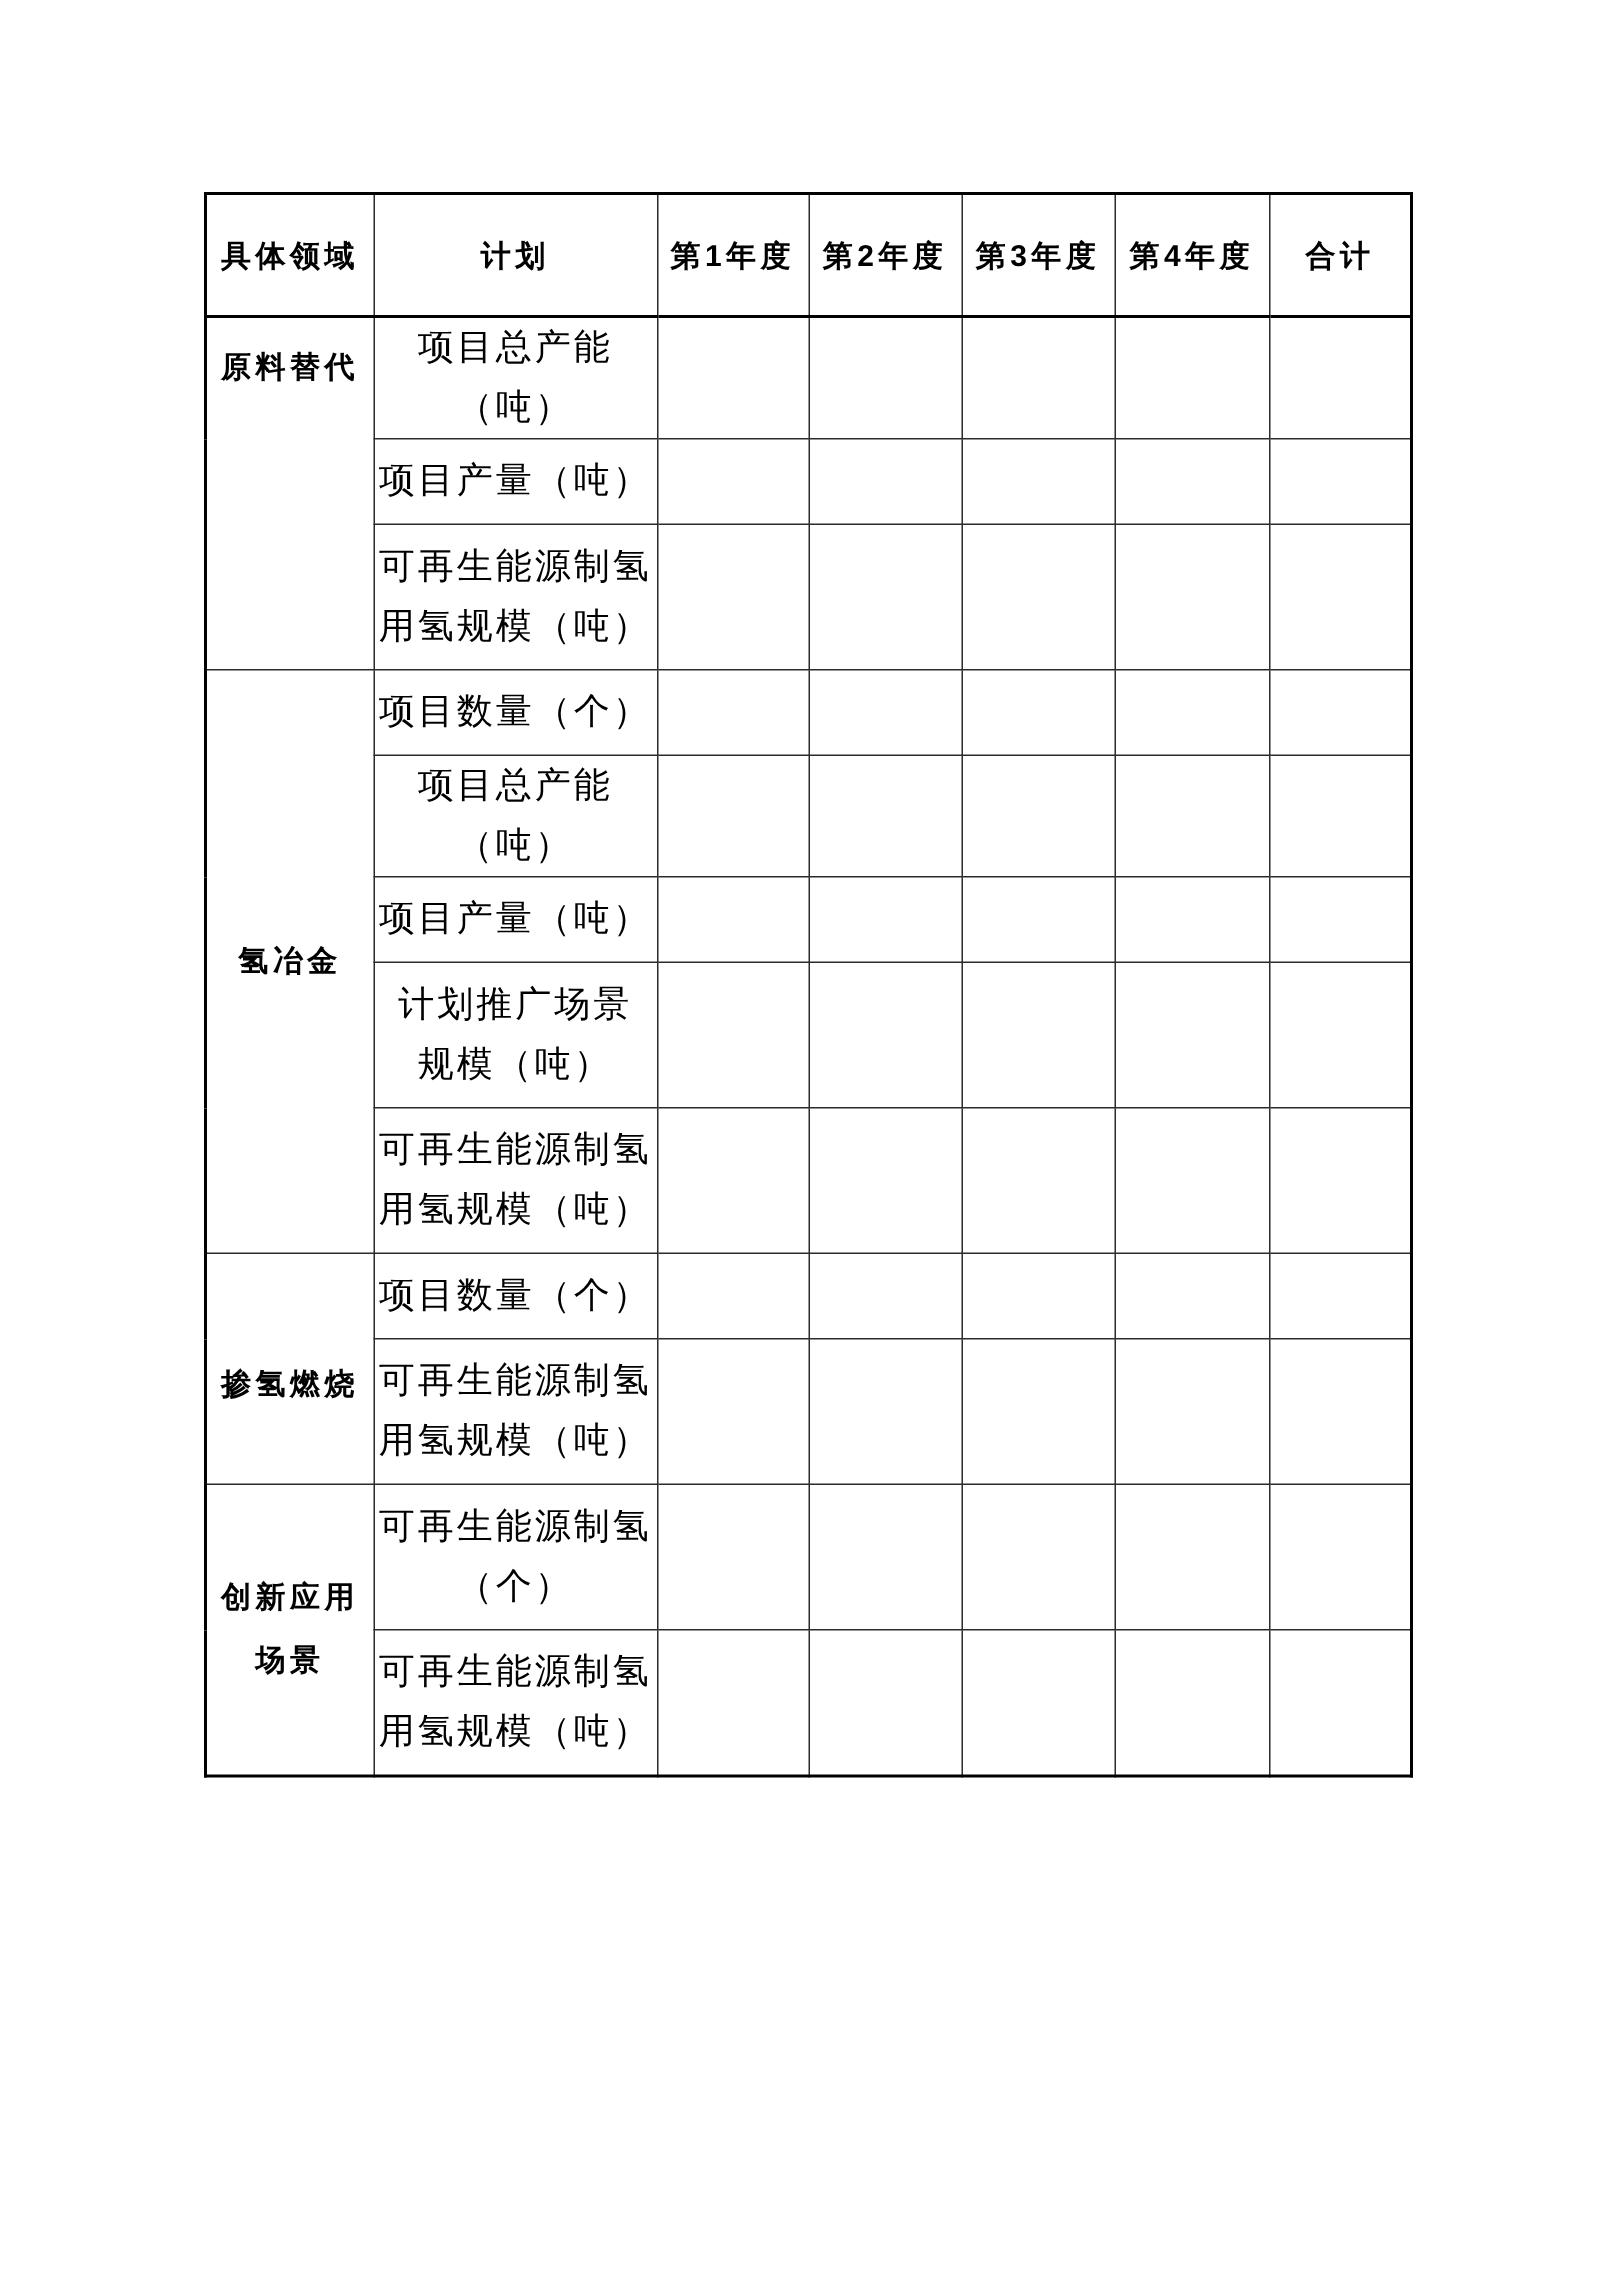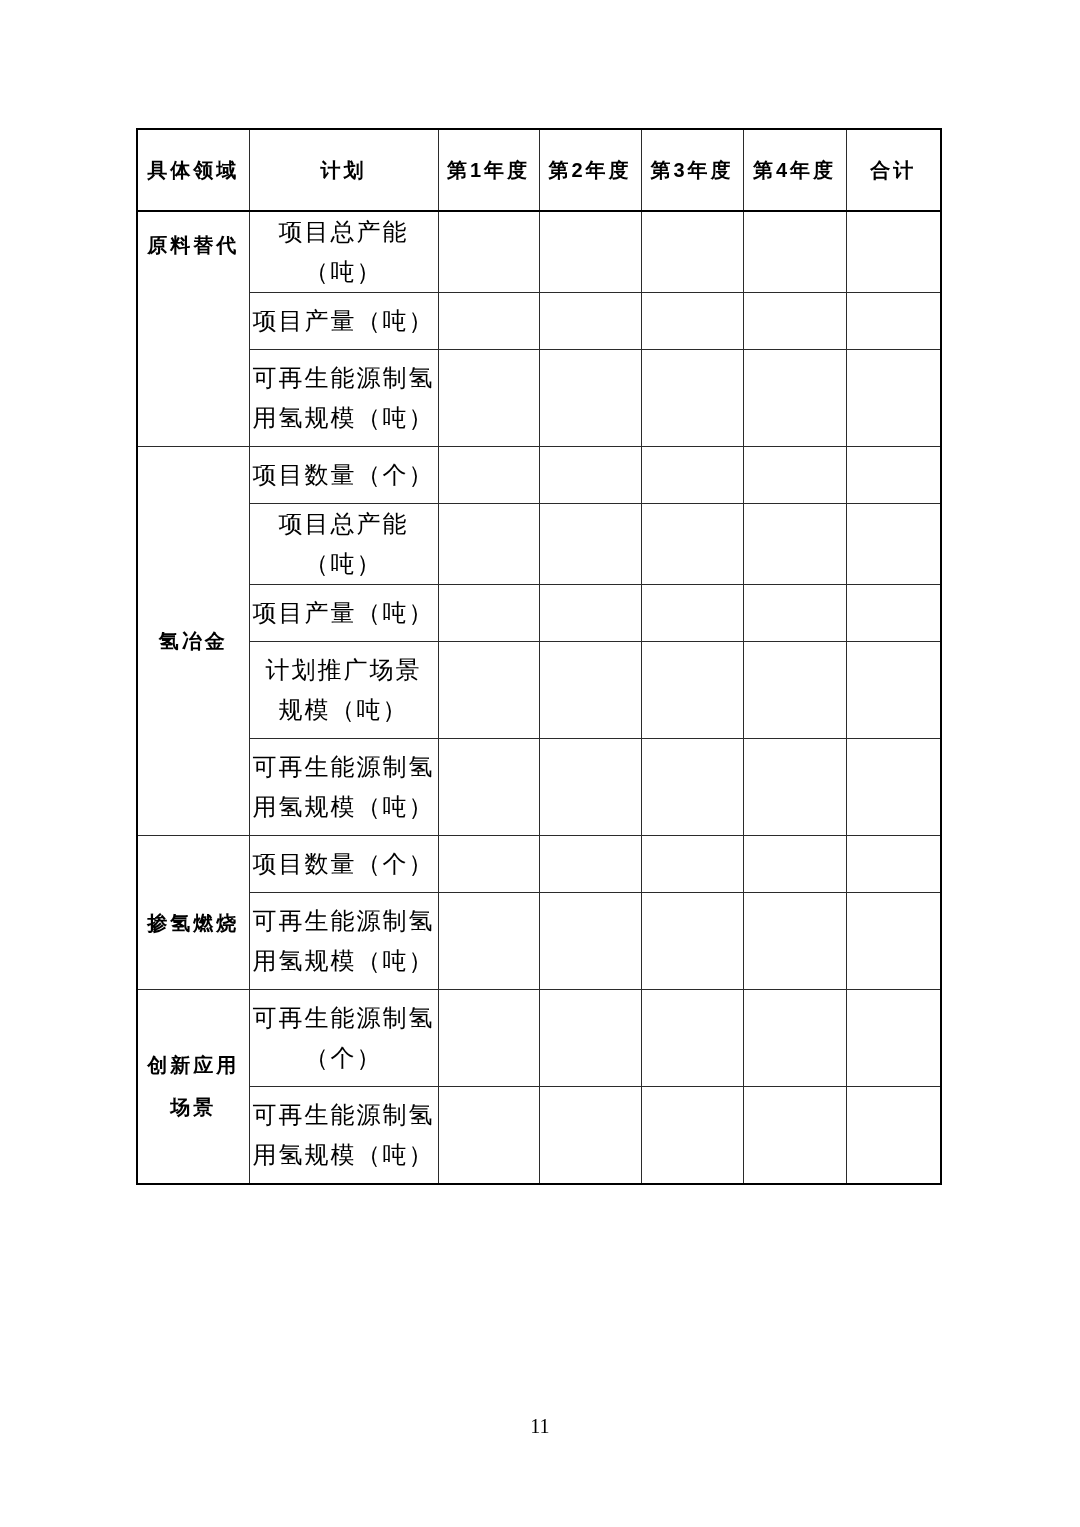--- a/index.html
+++ b/index.html
@@ -237,15 +237,14 @@
         </td>
         <td></td>
         <td></td>
         <td></td>
         <td></td>
         <td></td>
       </tr>
     </tbody>
   </table>
 
-  <div class="page-number">11</div>
 
 </div>
 
 </body></html>

